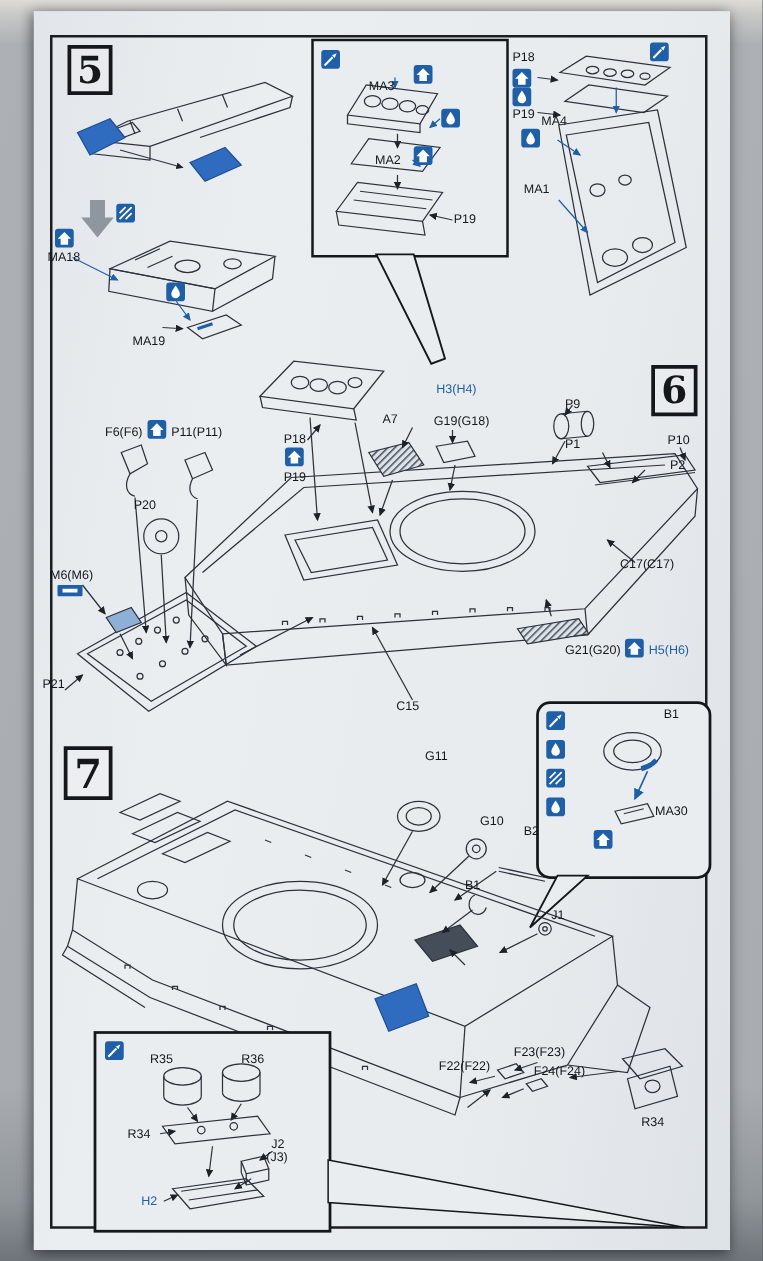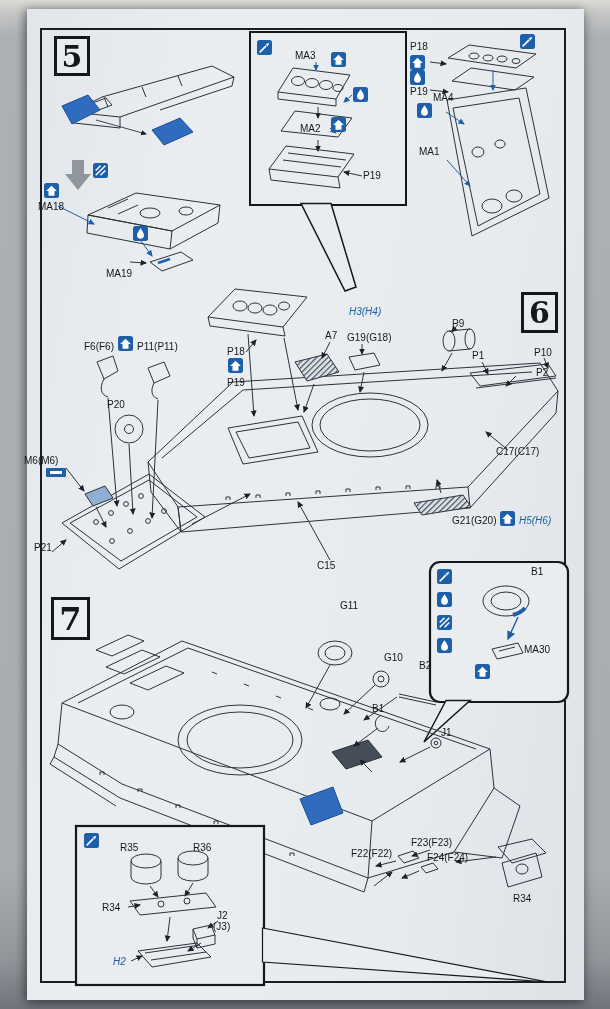--- a/index.html
+++ b/index.html
@@ -7,21 +7,21 @@
   .photo{position:relative;width:610px;height:1009px;overflow:hidden;
     background:linear-gradient(180deg,#dcdbd6 0%,#c7c8c6 1.2%,#adb1b5 3.5%,#a9adb1 86%,#91969b 95%,#6f747a 100%);
     font-family:"Liberation Sans",sans-serif;}
   .paper{position:absolute;left:27px;top:9px;width:557px;height:991px;
     background:linear-gradient(100deg,#e2e6ea 0%,#ebeef1 28%,#e8ebee 70%,#dde2e7 100%);
     box-shadow:0 3px 10px rgba(18,22,28,.5),-4px 0 8px rgba(18,22,28,.2);}
   .frame{position:absolute;left:40px;top:28px;width:526px;height:955px;border:2px solid #1a1d21;}
   .art{position:absolute;left:0;top:0;pointer-events:none;}
   .overlay{position:absolute;inset:0;}
   .lbl{position:absolute;font-size:10px;line-height:1.1;color:#14171c;white-space:nowrap;}
-  .lbl.blue{color:#1d5fa8;font-style:italic;}
+  .lbl.blue{color:#1d5fa8;}
   .stepbox{position:absolute;display:flex;align-items:center;justify-content:center;
     border:3px solid #14171c;color:#14171c;font-family:"DejaVu Serif",serif;font-weight:700;background:rgba(255,255,255,.15);}
   .icon{position:absolute;width:15px;height:15px;background:#1d5fa8;border-radius:2.5px;}
   .icon svg{display:block;width:100%;height:100%}
   .badge{position:absolute;width:20px;height:9px;background:#1d5fa8;border-radius:1px;display:flex;align-items:center;justify-content:center}
   .badge i{display:block;width:12px;height:3px;background:#fff}
 </style>
 </head>
 <body>
 
@@ -263,45 +263,45 @@
 
   <div class="overlay">
 
     <div class="stepbox" style="left:54px;top:36px;width:36px;height:40px;font-size:30px">5</div>
     <div class="stepbox" style="left:521px;top:292px;width:37px;height:41px;font-size:30px">6</div>
     <div class="stepbox" style="left:51px;top:597px;width:39px;height:43px;font-size:32px">7</div>
 
     <span class="lbl" style="left:38px;top:201px">MA18</span>
     <span class="lbl" style="left:106px;top:268px">MA19</span>
 
-    <span class="lbl" style="left:295px;top:50px">MA3</span>
+    <span class="lbl" style="left:295px;top:64px">MA3</span>
     <span class="lbl" style="left:300px;top:123px">MA2</span>
     <span class="lbl" style="left:363px;top:170px">P19</span>
 
     <span class="lbl" style="left:410px;top:41px">P18</span>
     <span class="lbl" style="left:410px;top:86px">P19</span>
     <span class="lbl" style="left:433px;top:92px">MA4</span>
     <span class="lbl" style="left:419px;top:146px">MA1</span>
 
     <span class="lbl" style="left:84px;top:341px">F6(F6)</span>
     <span class="lbl" style="left:137px;top:341px">P11(P11)</span>
     <span class="lbl" style="left:227px;top:346px">P18</span>
     <span class="lbl" style="left:227px;top:377px">P19</span>
     <span class="lbl blue" style="left:349px;top:306px">H3(H4)</span>
-    <span class="lbl" style="left:325px;top:330px">A7</span>
+    <span class="lbl" style="left:306px;top:330px">A7</span>
     <span class="lbl" style="left:347px;top:332px">G19(G18)</span>
     <span class="lbl" style="left:452px;top:318px">P9</span>
-    <span class="lbl" style="left:472px;top:350px">P1</span>
+    <span class="lbl" style="left:452px;top:350px">P1</span>
     <span class="lbl" style="left:534px;top:347px">P10</span>
     <span class="lbl" style="left:536px;top:367px">P2</span>
     <span class="lbl" style="left:496px;top:446px">C17(C17)</span>
     <span class="lbl" style="left:452px;top:515px">G21(G20)</span>
     <span class="lbl blue" style="left:519px;top:515px">H5(H6)</span>
     <span class="lbl" style="left:107px;top:399px">P20</span>
-    <span class="lbl" style="left:24px;top:455px">M6(M6)</span>
+    <span class="lbl" style="left:40px;top:455px">M6(M6)</span>
     <span class="lbl" style="left:34px;top:542px">P21</span>
     <span class="lbl" style="left:317px;top:560px">C15</span>
 
     <span class="lbl" style="left:340px;top:600px">G11</span>
     <span class="lbl" style="left:384px;top:652px">G10</span>
     <span class="lbl" style="left:419px;top:660px">B2</span>
     <span class="lbl" style="left:372px;top:703px">B1</span>
     <span class="lbl" style="left:441px;top:727px">J1</span>
     <span class="lbl" style="left:411px;top:837px">F23(F23)</span>
     <span class="lbl" style="left:427px;top:852px">F24(F24)</span>

